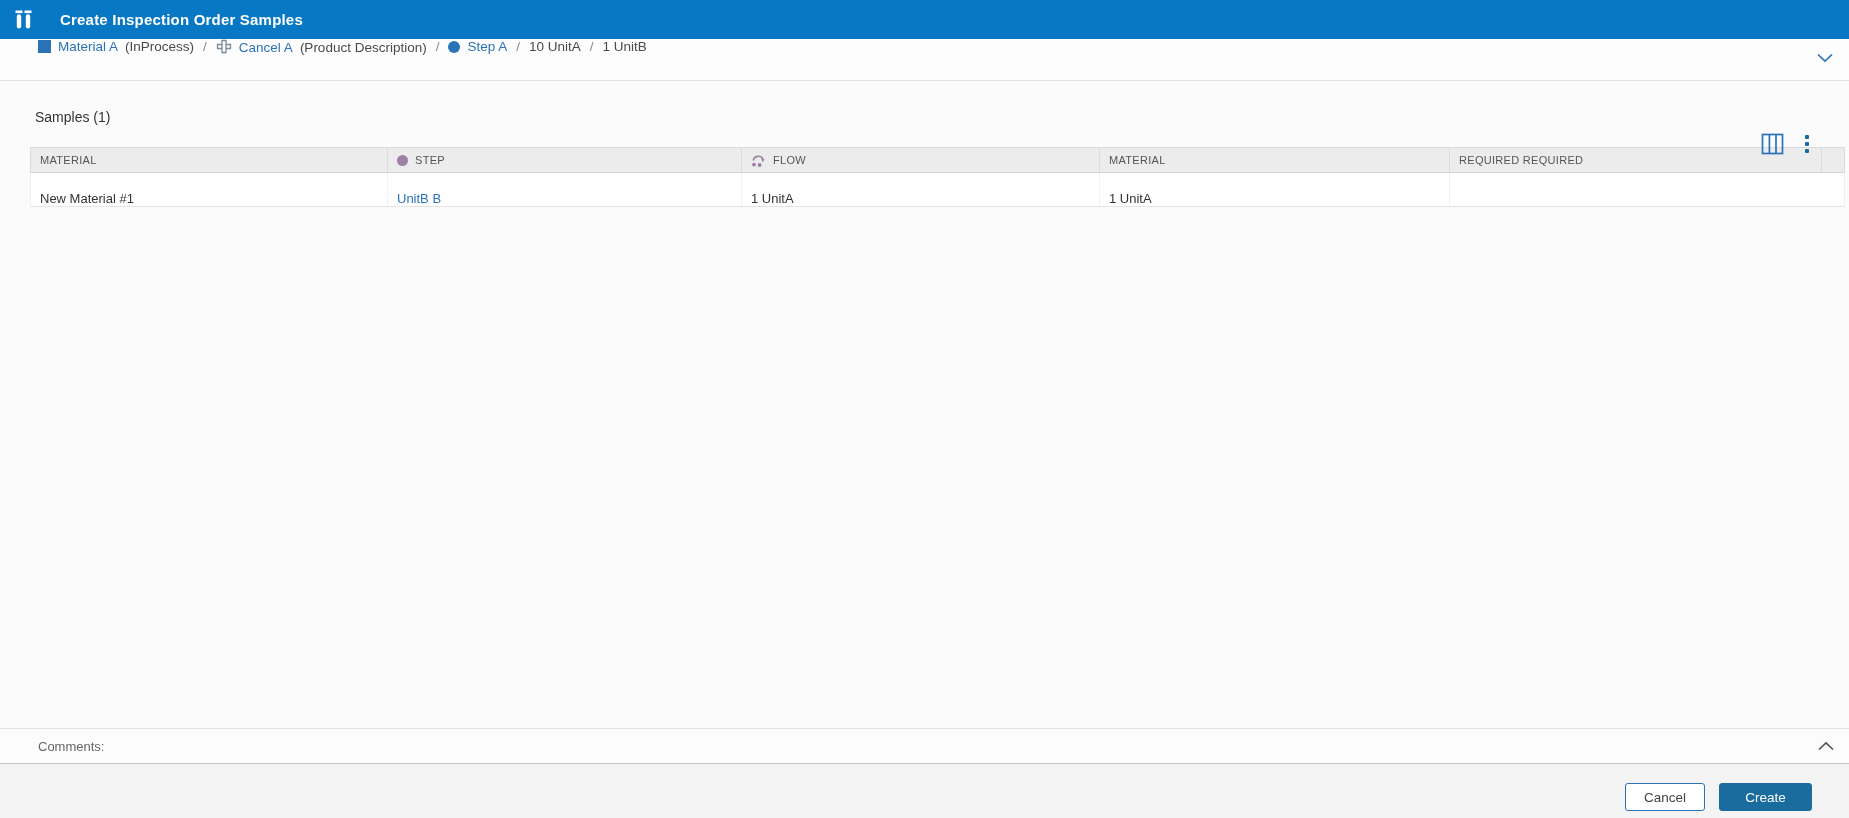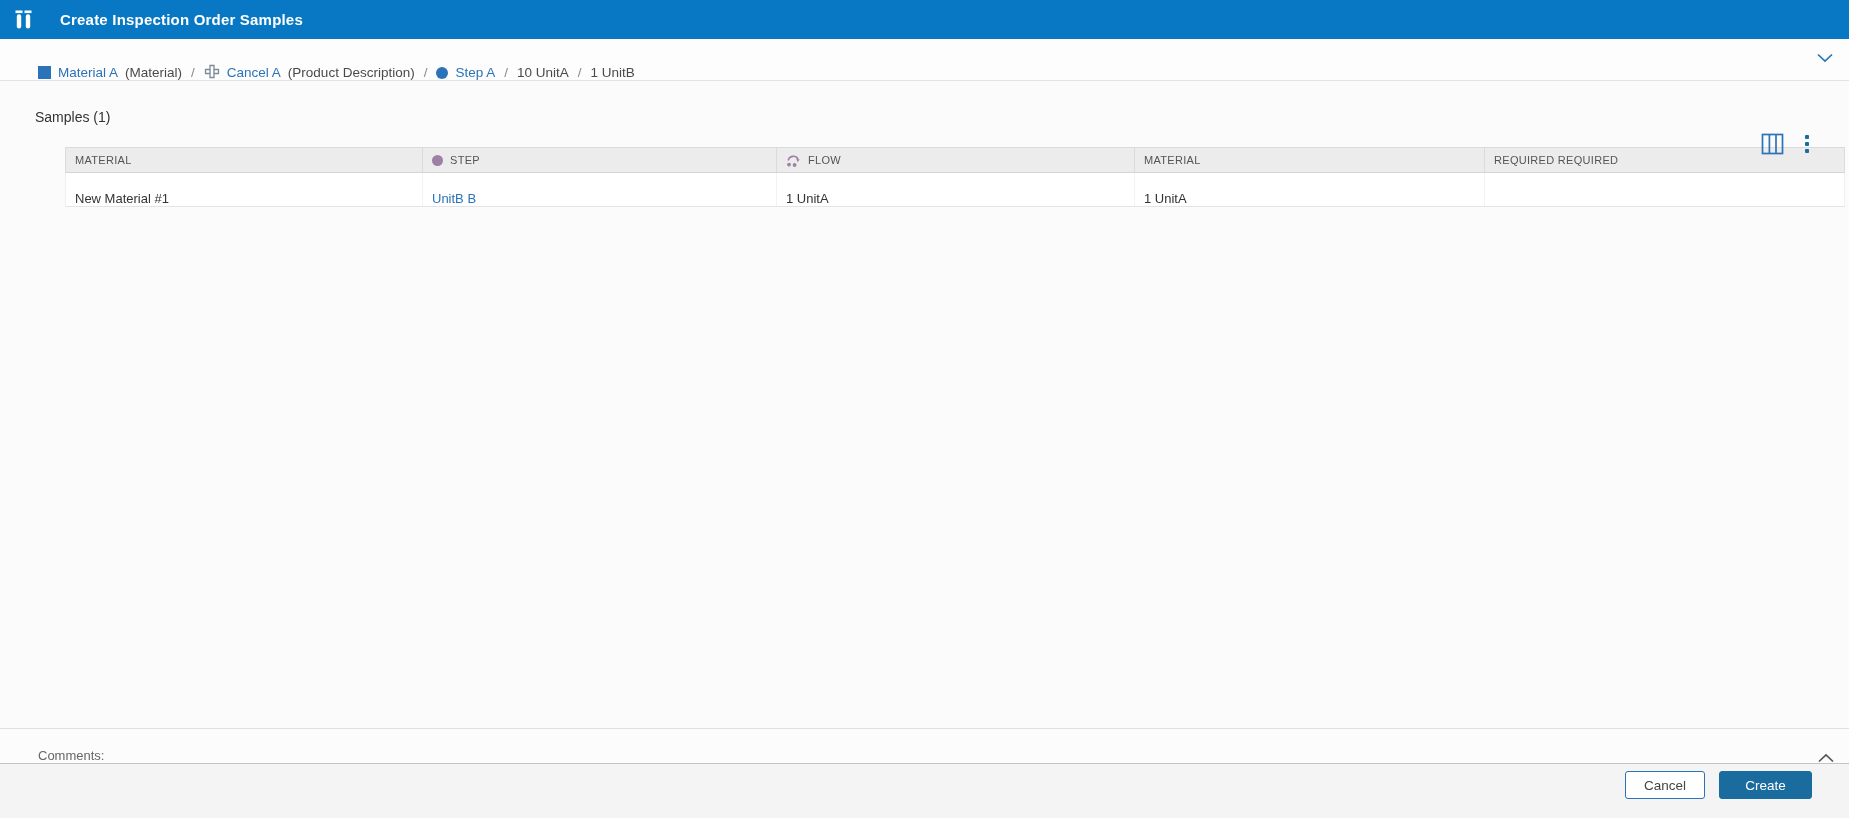--- a/index.html
+++ b/index.html
@@ -28,21 +28,21 @@
     font-weight: 600;
     letter-spacing: 0.2px;
   }
 
   
   .breadcrumb-bar {
     height: 42px;
     background: #FDFDFD;
     border-bottom: 1px solid #E3E3E3;
     display: flex;
-    align-items: flex-end;
+    align-items: flex-start;
     padding-left: 38px;
     position: relative;
     font-size: 13.5px;
     color: #4A4A4A;
   }
   .crumb { display: flex; align-items: center; gap: 7px; }
   .crumb-link {
     color: var(--link_blue, #2B73B8);
     cursor: pointer;
     text-decoration: none;
@@ -91,21 +91,20 @@
     background: var(--primary_button, #1B6C9E);
     border-radius: 1px;
     display: block;
   }
 
   
   .grid-table { margin: 21px 0 0 30px; width: 1815px; }
   .grid-row {
     display: grid;
     grid-template-columns: 357px 354px 358px 350px 372px 24px;
-    margin-left: 35px;
   }
   .grid-head {
     background: var(--header_bg, #ECECEC);
     border: 1px solid #DBDBDB;
     border-bottom: 1px solid #D5D5D5;
     height: 26px;
   }
   .grid-head .cell {
     display: flex;
     align-items: center;
@@ -148,21 +147,21 @@
 
   
   .comments-bar {
     position: absolute;
     left: 0; right: 0;
     top: 728px;
     height: 35px;
     background: #FCFCFC;
     border-top: 1px solid #E0E0E0;
     display: flex;
-    align-items: flex-end;
+    align-items: center;
     padding-left: 38px;
     cursor: pointer;
   }
   .comments-label { font-size: 13px; color: #666666; }
   .comments-chevron {
     position: absolute;
     right: 15px;
     color: #555555;
     line-height: 0;
     cursor: pointer;
@@ -171,21 +170,21 @@
   
   .footer {
     position: absolute;
     left: 0; right: 0; bottom: 0;
     top: 763px;
     background: #F4F4F4;
     border-top: 1px solid #C4C4C4;
   }
   .footer-buttons {
     position: absolute;
-    top: 7px;
+    top: 19px;
     right: 37px;
     display: flex;
     gap: 14px;
   }
   .btn {
     height: 28px;
     border-radius: 3px;
     font-size: 13.5px;
     font-family: "Liberation Sans", "DejaVu Sans", sans-serif;
     cursor: pointer;
@@ -218,21 +217,21 @@
       <rect x="10.8" y="4.2" width="4.4" height="14.3" rx="2.2" fill="#FFFFFF"></rect>
     </svg>
   </span>
   <span class="title">Create Inspection Order Samples</span>
 </div>
 
 <div class="breadcrumb-bar">
   <span class="crumb">
     <span class="sq-icon"></span>
     <a class="crumb-link">Material A</a>
-    <span class="crumb-detail">(Material)</span>
+    <span class="crumb-detail">(InProcess)</span>
   </span>
   <span class="crumb-sep">/</span>
   <span class="crumb">
     <span style="line-height:0; color:#7E8C9A;">
       <svg width="16" height="16" viewBox="0 0 16 16" fill="none" stroke="currentColor" stroke-width="1.3">
         <path d="M6 1.5 h4 v4 h4.5 v4 h-4.5 v4 h-4 v-4 h-4.5 v-4 h4.5 z"></path>
         <path d="M6 5.5 v4 M10 5.5 v4"></path>
       </svg>
     </span>
     <a class="crumb-link">Cancel A</a>

